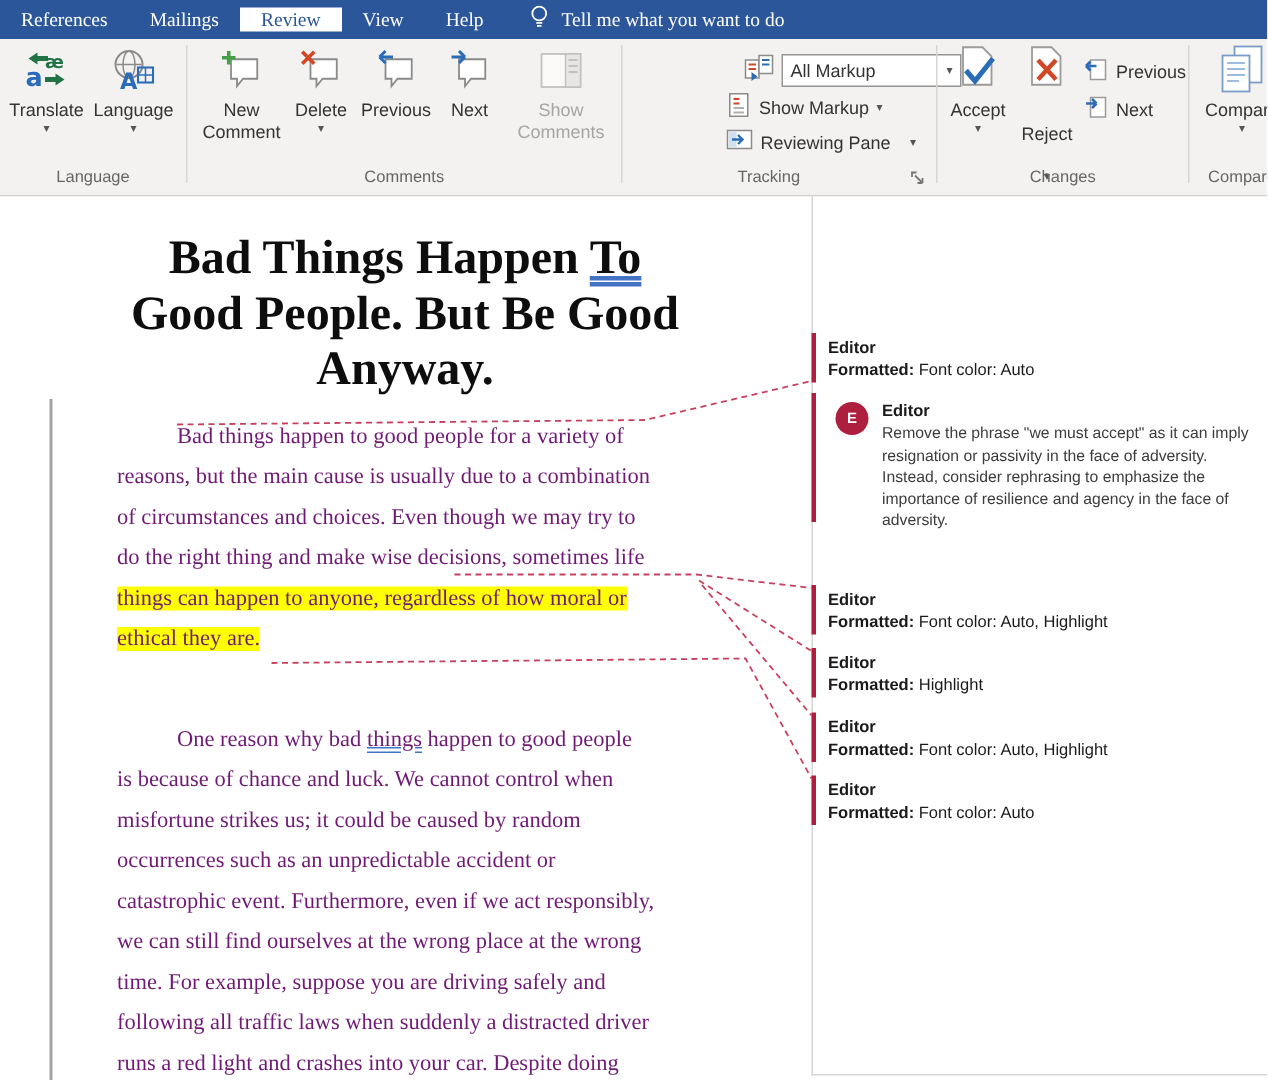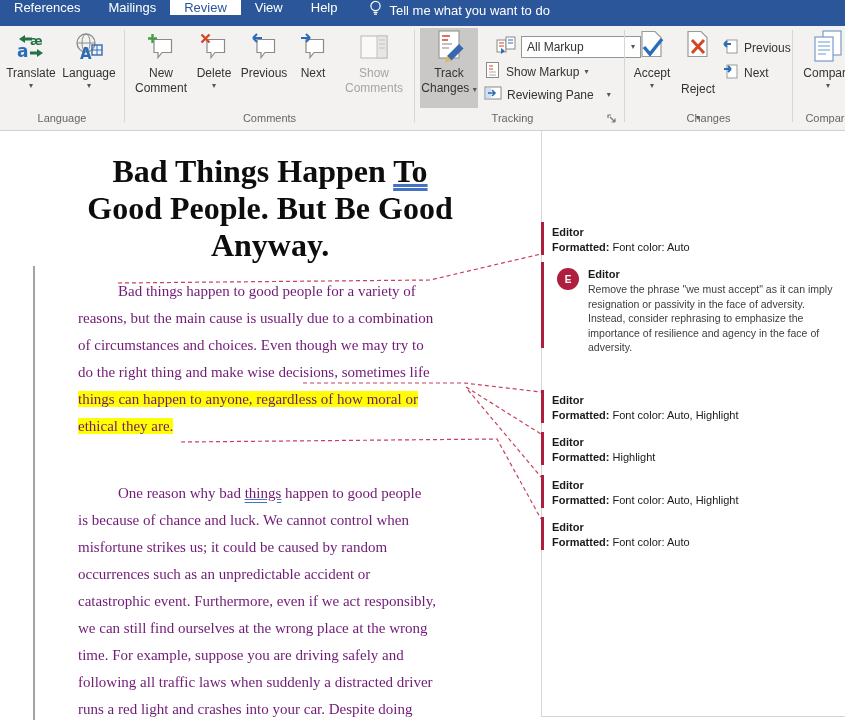--- a/index.html
+++ b/index.html
@@ -1,21 +1,21 @@
 <!DOCTYPE html>
 <html><head>
 <meta charset="utf-8">
 <style>
   html,body{margin:0;padding:0;background:#fff;}
   .app{position:relative;width:845px;height:720px;overflow:hidden;background:#fff;
        font-family:"Liberation Sans","DejaVu Sans",sans-serif;-webkit-font-smoothing:antialiased;}
 
   
   .tabbar{position:absolute;top:0;left:0;right:0;height:26px;background:#2b579a;
-          display:flex;align-items:flex-start;color:#fff;font-size:13px;}
+          display:flex;align-items:center;color:#fff;font-size:13px;font-family:Liberation Serif, serif;}
   .tab{padding:0 14px;display:flex;align-items:center;cursor:pointer;white-space:nowrap;}
   .tab.active{background:#fff;color:#2b579a;}
   .tellme{display:flex;align-items:center;gap:7px;margin-left:16px;white-space:nowrap;}
 
   
   .ribbon{position:absolute;top:26px;left:0;right:0;height:104px;background:#f3f2f1;
           border-bottom:1px solid #d2d0ce;font-size:12px;color:#333;}
   .vsep{position:absolute;top:4px;height:92px;width:1px;background:#d8d6d2;}
   .grp-label{position:absolute;top:86px;font-size:11px;color:#666;text-align:center;white-space:nowrap;}
   .bigbtn{position:absolute;top:2px;display:flex;flex-direction:column;align-items:center;cursor:pointer;}
@@ -156,33 +156,20 @@
             <rect x="18" y="2" width="10" height="22" fill="#e8e6e4" stroke="#c3c1bf" stroke-width="1"></rect>
             <path d="M20 6 h6 M20 10 h6 M20 14 h6" stroke="#c3c1bf" stroke-width="1.2"></path>
           </svg>
       </span>
       <span class="lbl">Show</span>
       <span class="lbl">Comments</span>
     </div>
     <div class="grp-label" style="left:125px;width:289px;">Comments</div>
     <div class="vsep" style="left:414px;"></div>
 
-    <div class="bigbtn pressed" style="left:420px;width:58px;height:80px;">
-      <span class="ic">
-        <svg width="34" height="36" viewBox="0 0 34 36">
-            <rect x="7" y="2" width="20" height="27" fill="#fff" stroke="#9a9a9a" stroke-width="1.2"></rect>
-            <path d="M10 7 h8 M10 11 h6" stroke="#d24726" stroke-width="1.6"></path>
-            <path d="M10 15 h10 M10 19 h7" stroke="#b0aeac" stroke-width="1.4"></path>
-            <path d="M15 27 L27 15 l4.5 4.5 L19.5 31.5 z" fill="#3a68b0"></path>
-            <path d="M15 27 l-2 6.5 L19.5 31.5 z" fill="#e9b55a"></path>
-          </svg>
-      </span>
-      <span class="lbl">Track</span>
-      <span class="lbl"><span>Changes</span> <span class="inline-arrow">▾</span></span>
-    </div>
     <div class="smallrow" style="left:484px;top:9px;padding-left:12px;">
       <span>
         <svg width="20" height="20" viewBox="0 0 20 20">
             <rect x="1" y="5" width="9" height="12" fill="#fff" stroke="#8a8a8a"></rect>
             <rect x="10" y="2" width="9" height="12" fill="#fff" stroke="#8a8a8a"></rect>
             <path d="M3 8 h5 M3 11 h5" stroke="#d24726" stroke-width="1.2"></path>
             <path d="M12 5 h5 M12 8 h5" stroke="#2b6cb8" stroke-width="1.2"></path>
             <path d="M5 19 l4-3 -4-3 z" fill="#2b6cb8"></path>
           </svg>
       </span>

